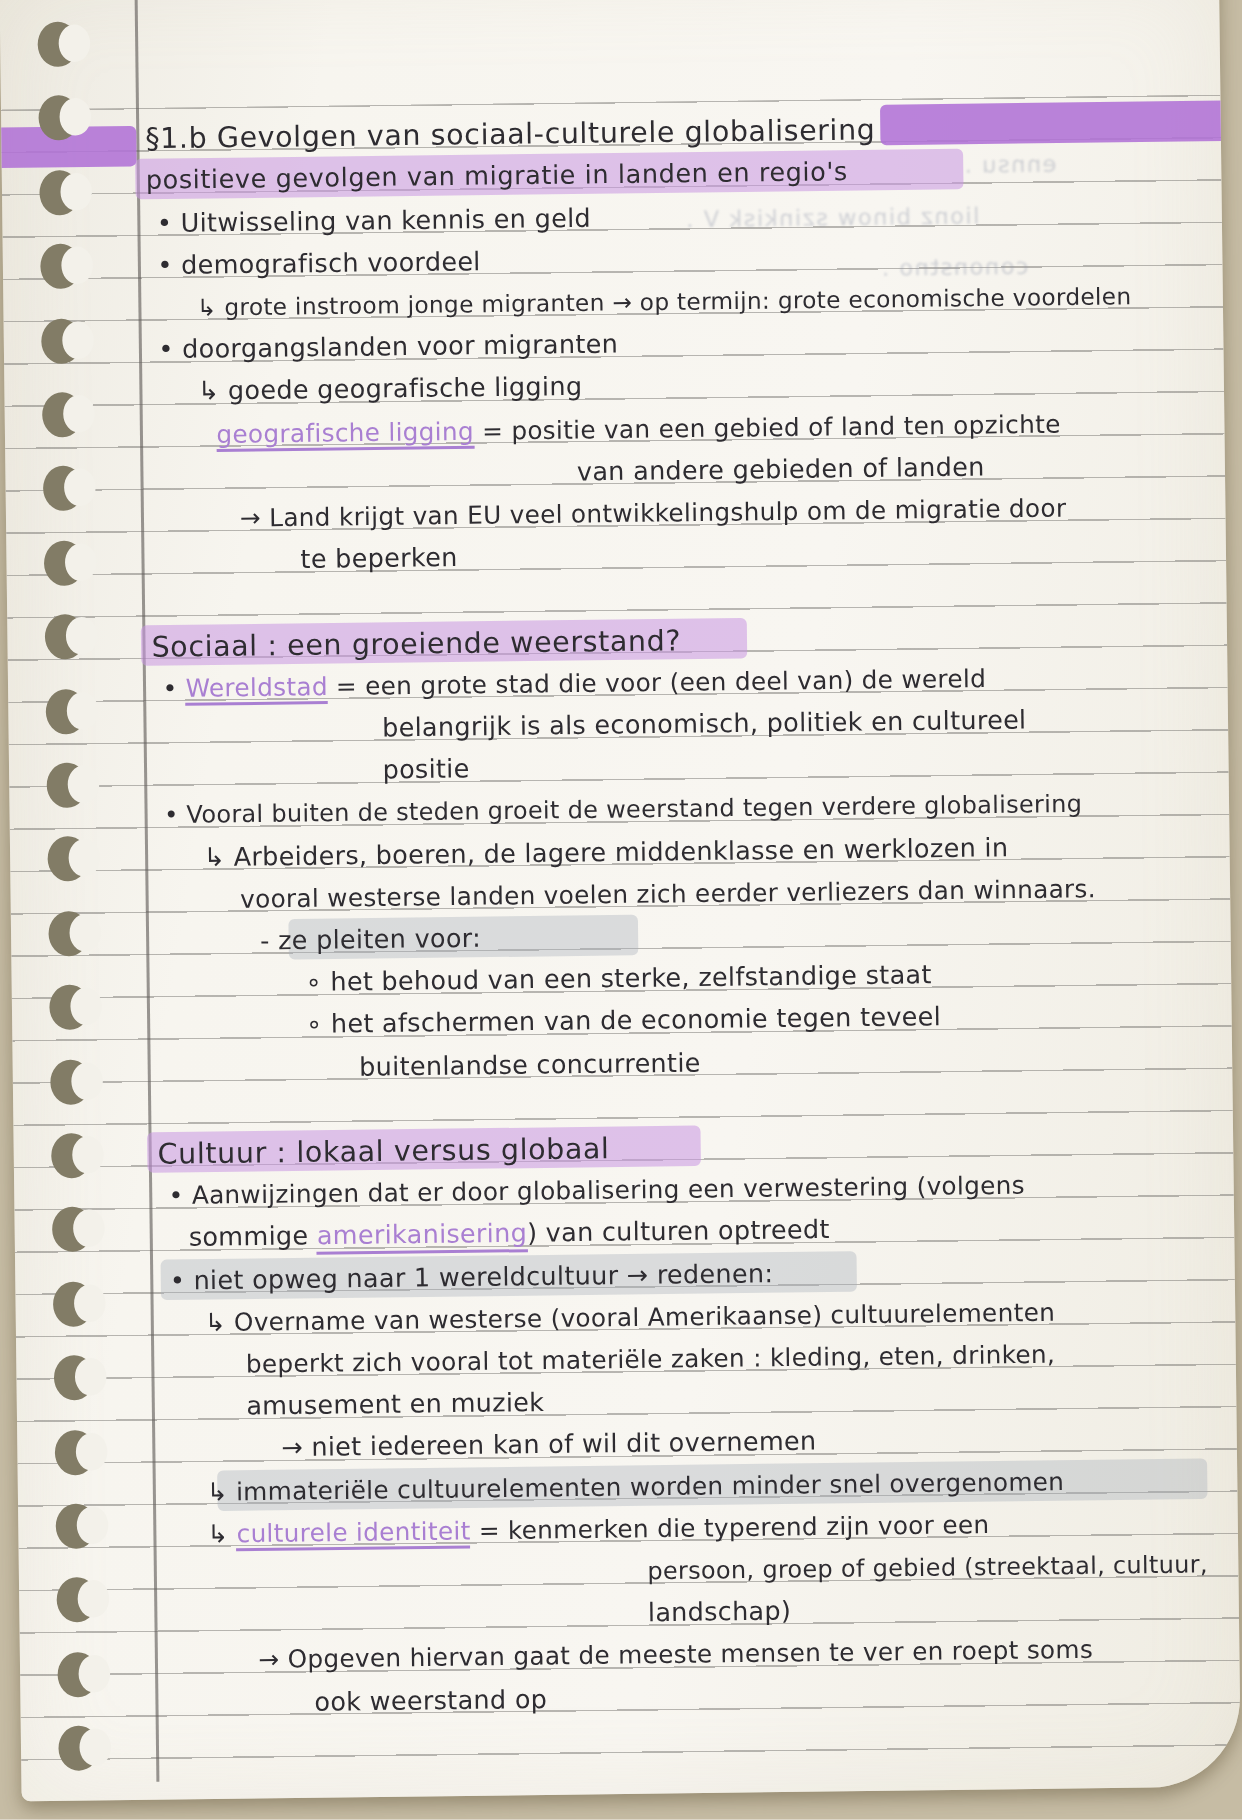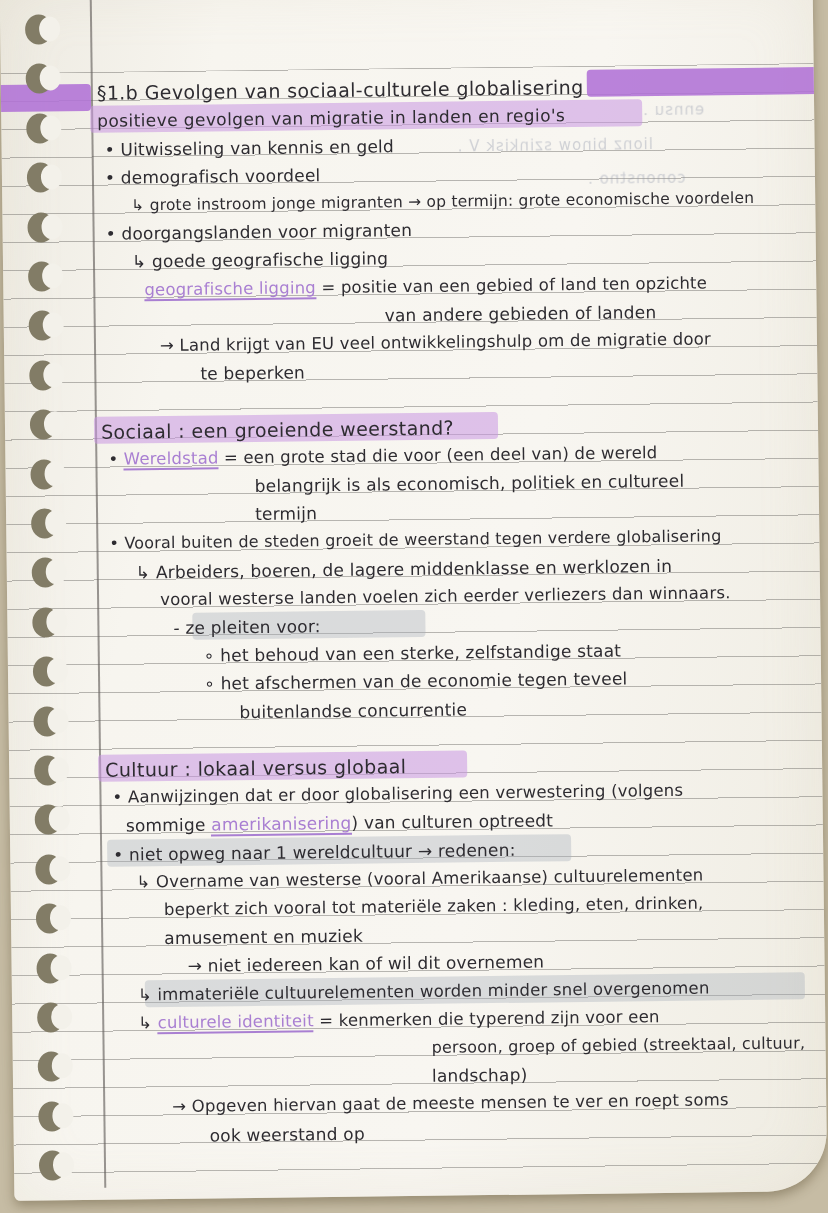--- a/index.html
+++ b/index.html
@@ -60,21 +60,21 @@
         <div class="ln" style="left: 129px; top: 205px; font-size: 15.5px;"><span>↳ grote instroom jonge migranten → op termijn: grote economische voordelen</span></div>
         <div class="ln" style="left: 103px; top: 233.2px; font-size: 17px;"><span>• doorgangslanden voor migranten</span></div>
         <div class="ln" style="left: 129px; top: 261.4px; font-size: 17px;"><span>↳ goede geografische ligging</span></div>
         <div class="ln" style="left: 141px; top: 289.6px; font-size: 16.5px;"><span class="seg-p u-p">geografische ligging</span><span> = positie van een gebied of land ten opzichte</span></div>
         <div class="ln" style="left: 381px; top: 317.8px; font-size: 17px;"><span>van andere gebieden of landen</span></div>
         <div class="ln" style="left: 156px; top: 346px; font-size: 16.5px;"><span>→ Land krijgt van EU veel ontwikkelingshulp om de migratie door</span></div>
         <div class="ln" style="left: 196px; top: 374.2px; font-size: 17px;"><span>te beperken</span></div>
         <div class="ln hdr" style="left: 96px; top: 430.6px; font-size: 19px;"><span>Sociaal : een groeiende weerstand?</span></div>
         <div class="ln" style="left: 103px; top: 458.8px; font-size: 16.5px;"><span>• </span><span class="seg-p u-p">Wereldstad</span><span> = een grote stad die voor (een deel van) de wereld</span></div>
         <div class="ln" style="left: 249px; top: 487px; font-size: 17px;"><span>belangrijk is als economisch, politiek en cultureel</span></div>
-        <div class="ln" style="left: 249px; top: 515.2px; font-size: 17px;"><span>termijn</span></div>
+        <div class="ln" style="left: 249px; top: 515.2px; font-size: 17px;"><span>positie</span></div>
         <div class="ln" style="left: 103px; top: 543.4px; font-size: 16px;"><span>• Vooral buiten de steden groeit de weerstand tegen verdere globalisering</span></div>
         <div class="ln" style="left: 129px; top: 571.6px; font-size: 17px;"><span>↳ Arbeiders, boeren, de lagere middenklasse en werklozen in</span></div>
         <div class="ln" style="left: 153px; top: 599.8px; font-size: 16.5px;"><span>vooral westerse landen voelen zich eerder verliezers dan winnaars.</span></div>
         <div class="ln" style="left: 166px; top: 628px; font-size: 17px;"><span>- ze pleiten voor:</span></div>
         <div class="ln" style="left: 196px; top: 656.2px; font-size: 17px;"><span>∘ het behoud van een sterke, zelfstandige staat</span></div>
         <div class="ln" style="left: 196px; top: 684.4px; font-size: 17px;"><span>∘ het afschermen van de economie tegen teveel</span></div>
         <div class="ln" style="left: 231px; top: 712.6px; font-size: 17px;"><span>buitenlandse concurrentie</span></div>
         <div class="ln hdr" style="left: 96px; top: 769px; font-size: 19px;"><span>Cultuur : lokaal versus globaal</span></div>
         <div class="ln" style="left: 103px; top: 797.2px; font-size: 16.5px;"><span>• Aanwijzingen dat er door globalisering een verwestering (volgens</span></div>
         <div class="ln" style="left: 116px; top: 825.4px; font-size: 17px;"><span>sommige </span><span class="seg-p u-p">amerikanisering</span><span>) van culturen optreedt</span></div>

